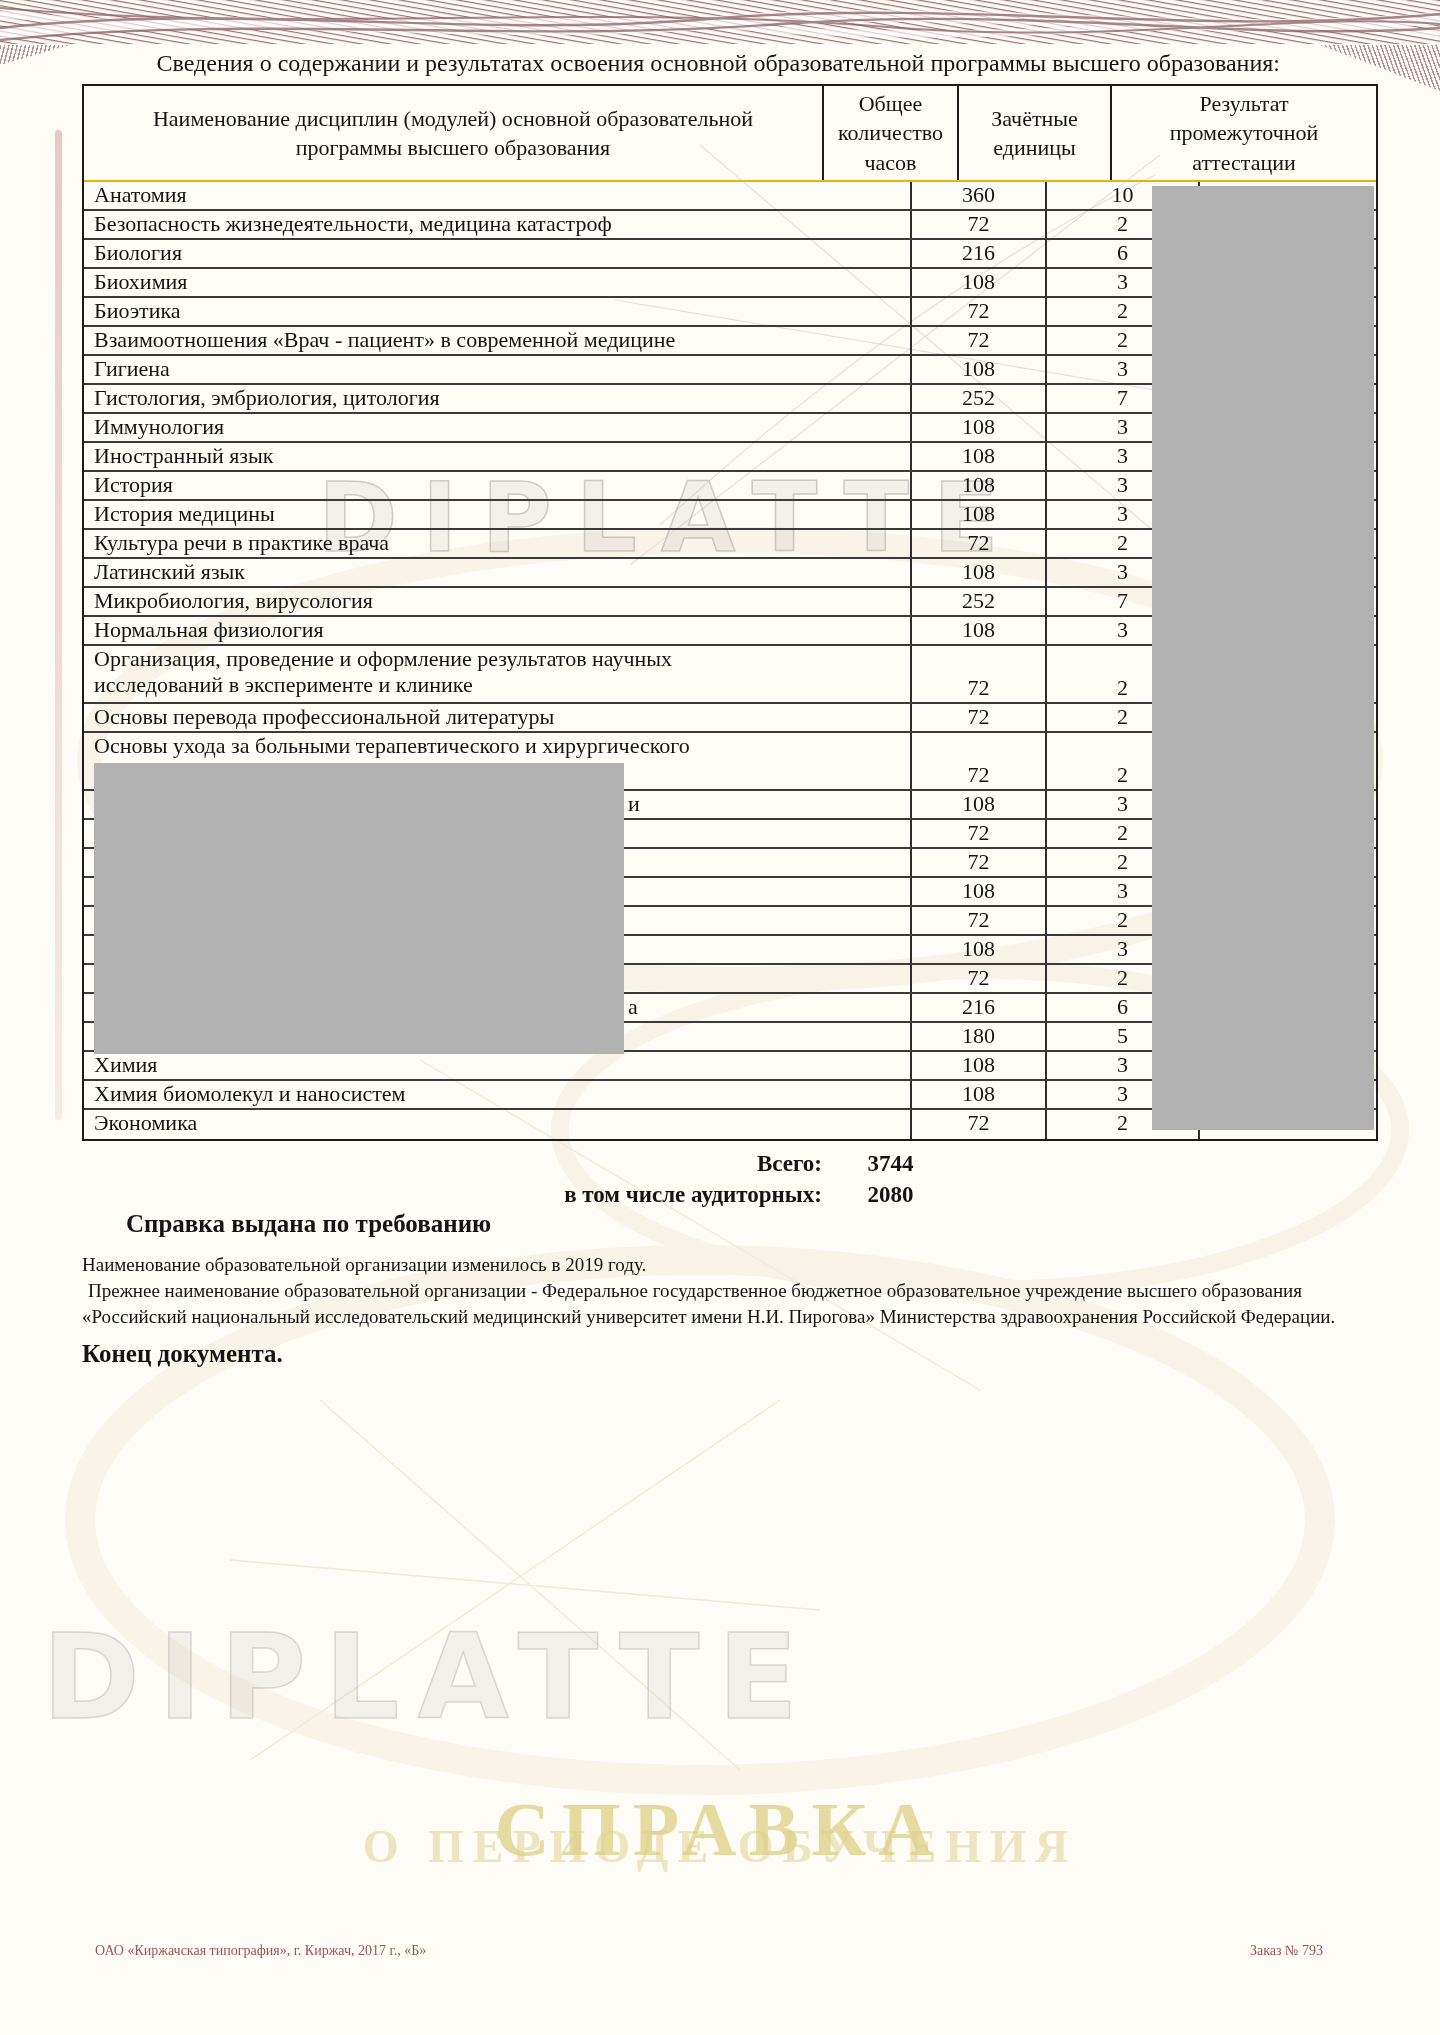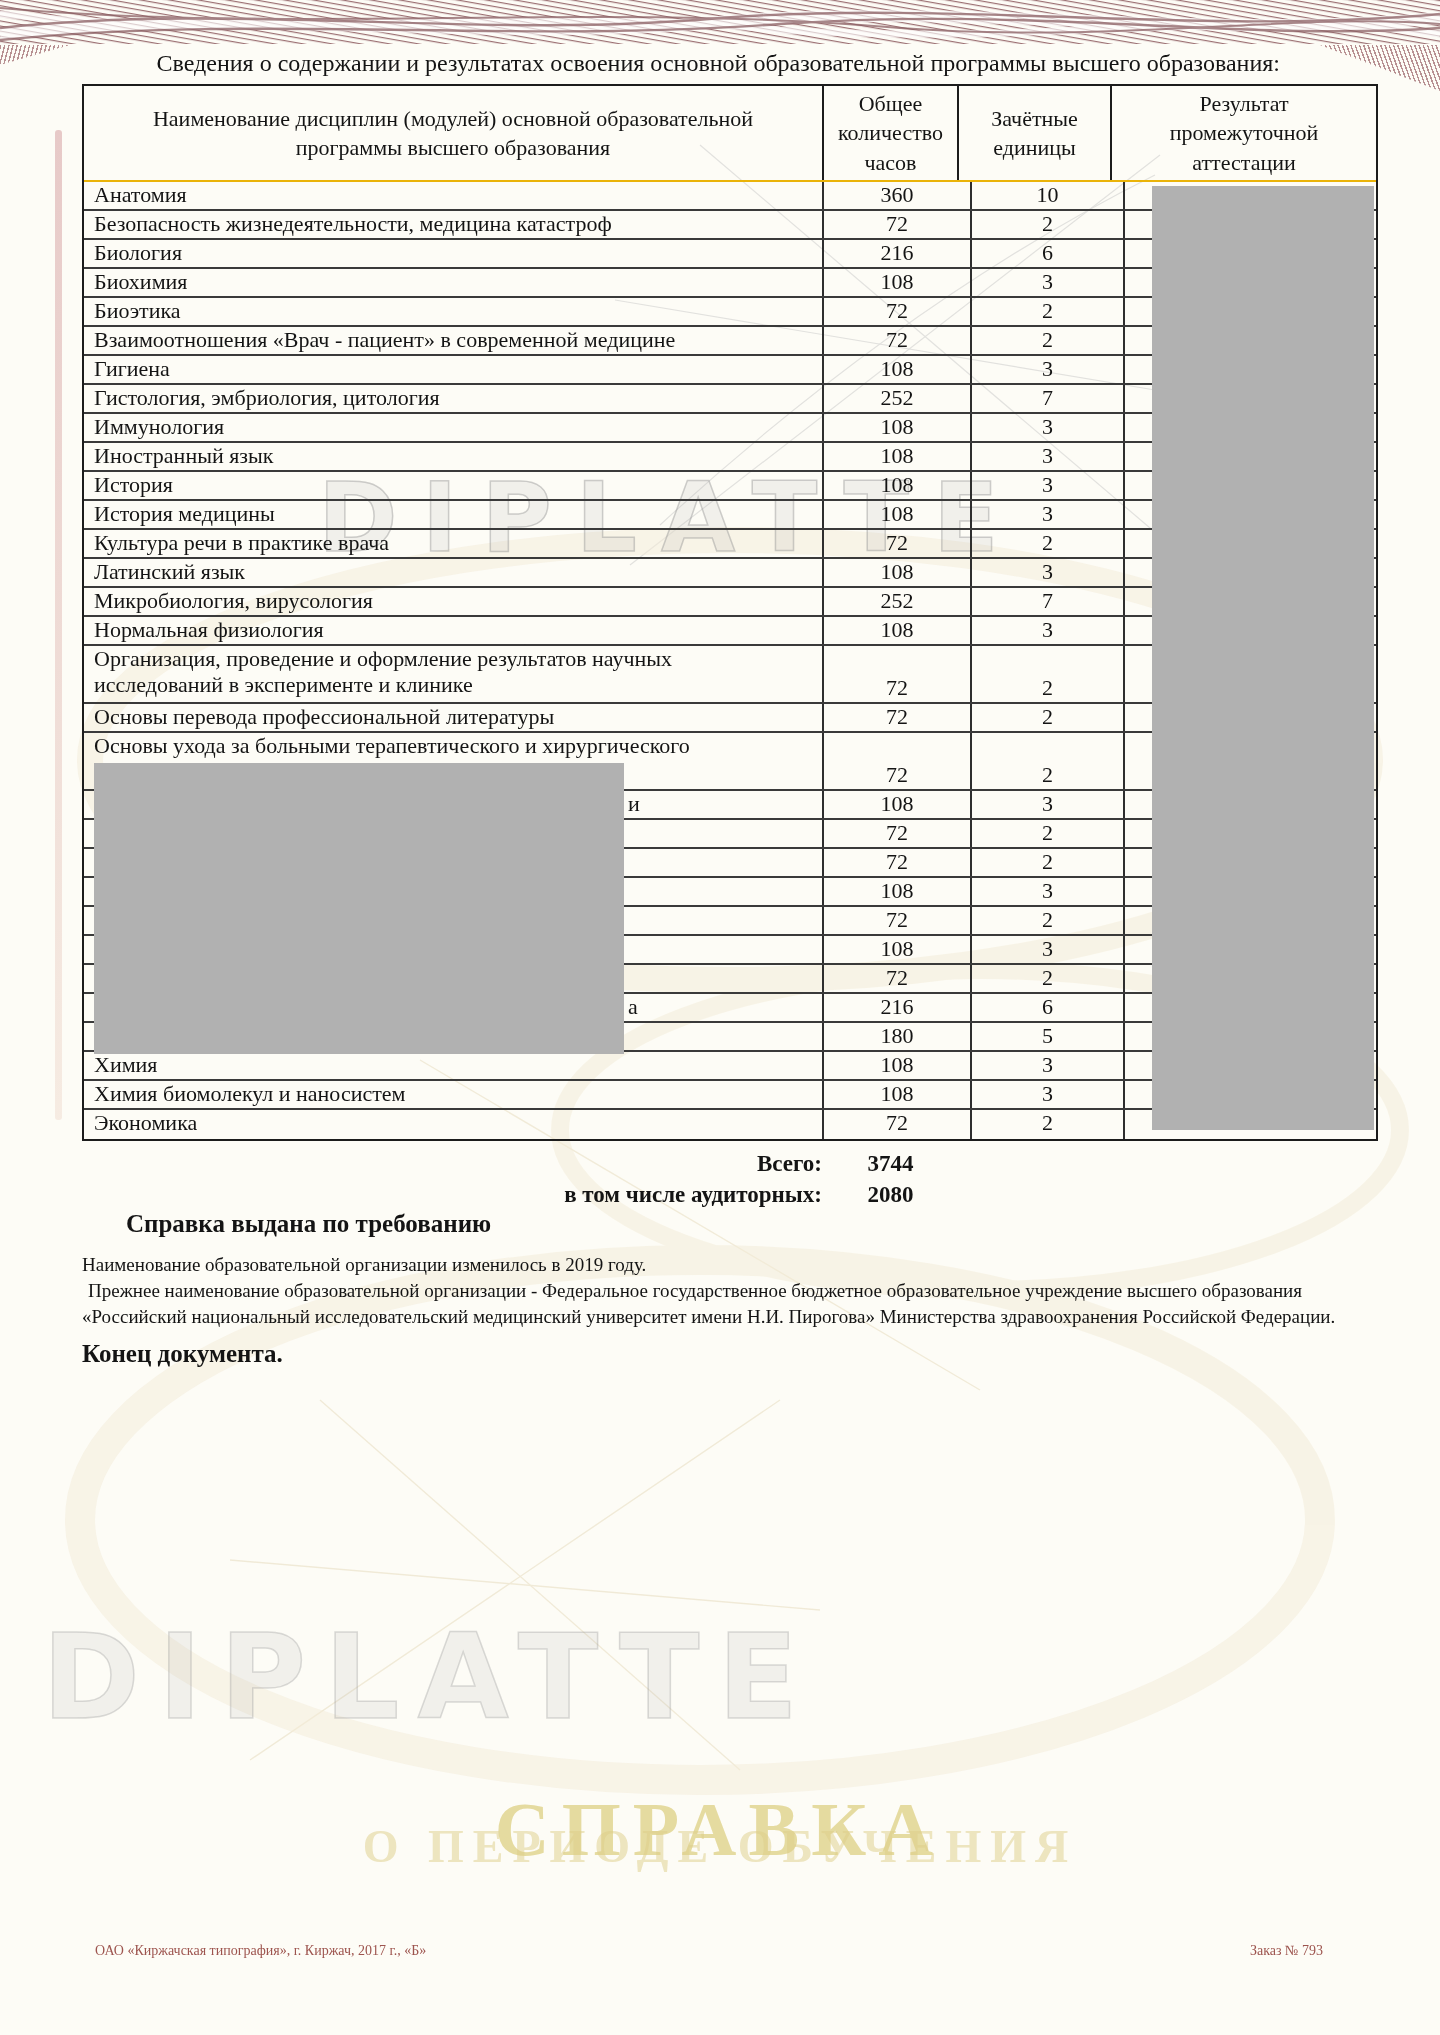--- a/index.html
+++ b/index.html
@@ -44,22 +44,22 @@
       font-size:22px;line-height:1.32;box-sizing:border-box;padding:2px 6px;
       border-right:2px solid #1c1c1c;white-space:pre-line;}
   .w-name{width:740px;}
   .w-hours{width:135px;}
   .w-credits{width:153px;}
   .w-result{flex:1;border-right:none !important;}
   .drow{display:flex;height:29px;border-bottom:2px solid #3a3a3a;box-sizing:border-box;}
   .drow.dbl{height:58px;}
   .drow:last-child{border-bottom:none;}
   .cell{box-sizing:border-box;font-size:22px;line-height:26px;border-right:2px solid #2e2e2e;overflow:hidden;}
-  .cell.name{width:740px;padding:0 8px 0 10px;white-space:pre-line;}
-  .cell.num{width:148px;text-align:center;}
+  .cell.name{width:828px;padding:0 8px 0 10px;white-space:pre-line;}
+  .cell.num{width:135px;text-align:center;}
   .cell.num2{width:153px;text-align:center;}
   .cell.res{flex:1;border-right:none;padding-left:30px;}
   .dbl .cell.num,.dbl .cell.num2{display:flex;align-items:flex-end;justify-content:center;padding-bottom:1px;}
   .frag{margin-left:534px;}
   
   .redact{position:absolute;background:#b1b1b1;z-index:5;}
   .redact-left{left:10px;top:677px;width:530px;height:291px;}
   .redact-right{left:1068px;top:100px;width:222px;height:944px;}
   
   .totals{position:absolute;left:82px;top:1148px;width:877px;z-index:2;

